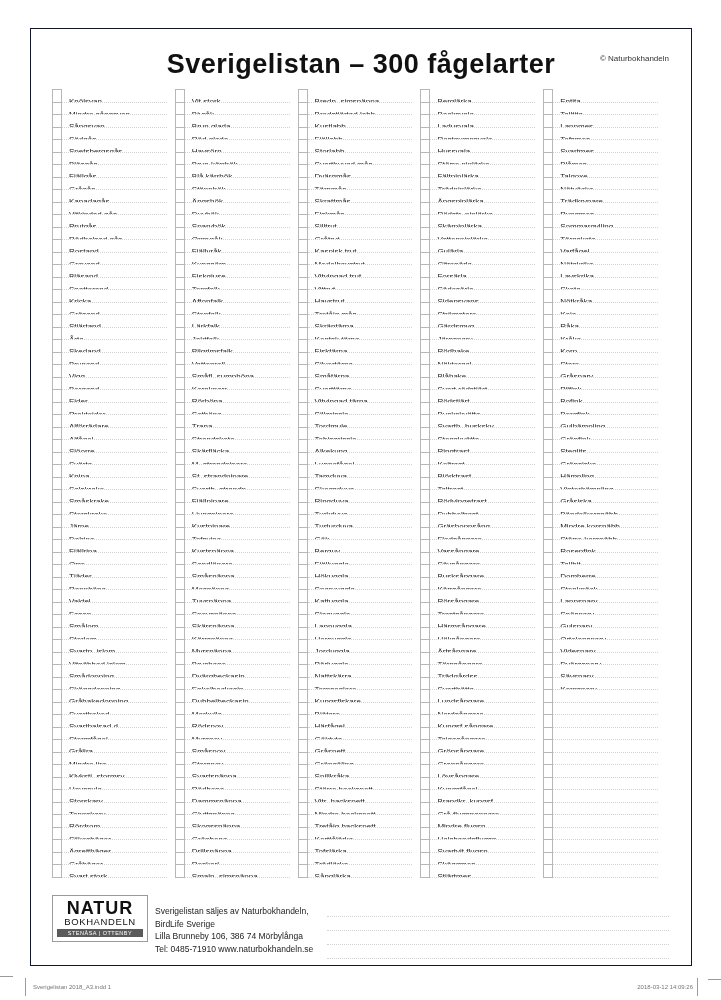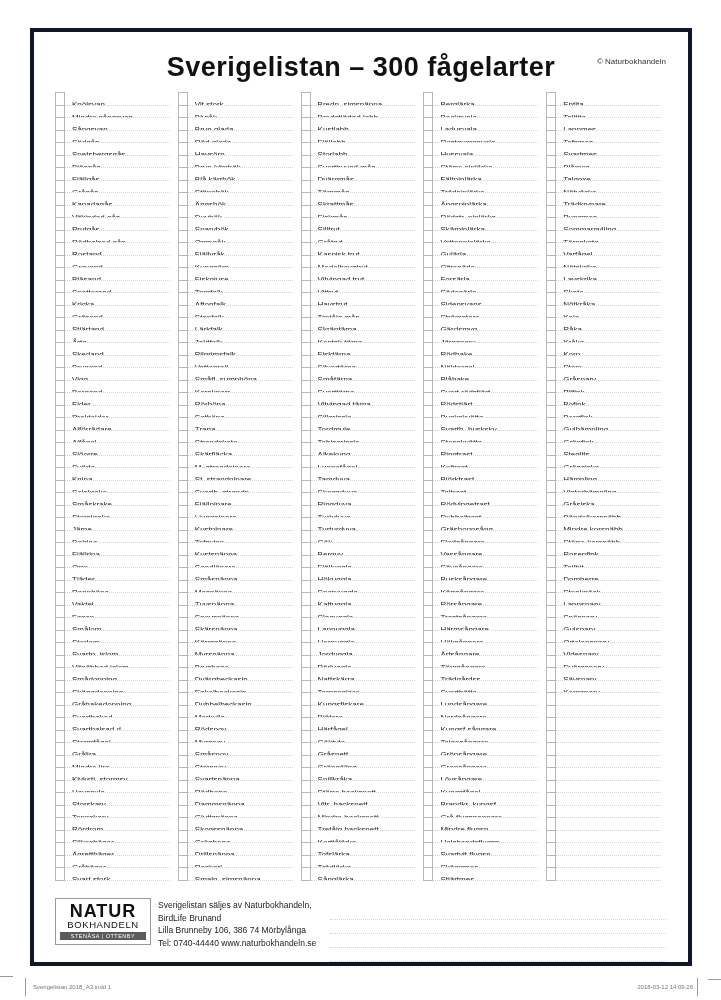--- a/index.html
+++ b/index.html
@@ -1,21 +1,21 @@
 <!DOCTYPE html>
 <html><head>
 <meta charset="utf-8">
 <style>
   * { margin:0; padding:0; box-sizing:border-box; }
   html,body { width:721px; height:1000px; background:#ffffff; font-family:"Liberation Sans", sans-serif; }
   body { position:relative; overflow:hidden; }
 
   .sheet {
     position:absolute; left:30px; top:28px; width:662px; height:938px;
-    border:4px solid #0f172a; background:#fff;
+    border:1px solid #0f172a; background:#fff;
   }
 
   .page-title {
     text-align:center; margin-top:20px;
     font-size:27px; font-weight:bold; color:#111; letter-spacing:0.5px;
   }
   .copyright {
     position:absolute; top:25px; right:22px;
     font-size:8px; color:#333;padding-left:30px;
   }
@@ -42,21 +42,21 @@
     position:absolute; left:21px; right:22px; top:866px; height:62px;
     display:flex; align-items:flex-start;
   }
   .logo {
     flex:none; width:96px; border:1px solid #9a9a9a; background:#fff;
     padding:3px 4px 4px 4px; text-align:center;
   }
   .logo-natur { font-size:18px; font-weight:bold; letter-spacing:1px; color:#111; line-height:18px; }
   .logo-bok   { font-size:9.5px; font-weight:normal; letter-spacing:0.6px; color:#111; line-height:10px; }
   .logo-bar   { margin-top:2px; background:#5a5a5a; color:#fff; font-size:5.5px; line-height:8px; letter-spacing:0.5px; }
-  .address { margin-left:7px; font-size:8.5px; line-height:12.5px; color:#222; padding-top:1px; }
+  .address { margin-left:7px; font-size:8.5px; line-height:12.5px; color:#222; padding-top:1px;margin-top:9px; }
   .footer-lines { flex:1; margin-left:14px; padding-top:8px; }
   .footer-lines .fline { height:14px; border-bottom:1px dotted #d2d2d2; }
 
   .slug-left  { position:absolute; left:33px;  top:984px; font-size:6px; color:#777; }
   .slug-right { position:absolute; right:28px; top:984px; font-size:6px; color:#777; }
   .cropmark { position:absolute; background:#9a9a9a; }
   .cm-vl { left:25px;  top:978px; width:1px; height:18px; }
   .cm-vr { left:697px; top:978px; width:1px; height:18px; }
   .cm-hl { left:0;     top:976px; width:13px; height:1px; }
   .cm-hr { left:708px; top:979px; width:13px; height:1px; }
@@ -1342,23 +1342,23 @@
     </div>
 
   <div class="footer">
     <div class="logo">
       <div class="logo-natur">NATUR</div>
       <div class="logo-bok">BOKHANDELN</div>
       <div class="logo-bar">STENÅSA | OTTENBY</div>
     </div>
     <div class="address">
       <div>Sverigelistan säljes av Naturbokhandeln,</div>
-      <div>BirdLife Brunand</div>
+      <div>BirdLife Sverige</div>
       <div>Lilla Brunneby 106, 386 74 Mörbylånga</div>
-      <div>Tel: 0740-44440 www.naturbokhandeln.se</div>
+      <div>Tel: 0485-71910 www.naturbokhandeln.se</div>
     </div>
     <div class="footer-lines">
       <div class="fline"></div>
       <div class="fline"></div>
       <div class="fline"></div>
       <div class="fline"></div>
     </div>
   </div>
 </div>
 

